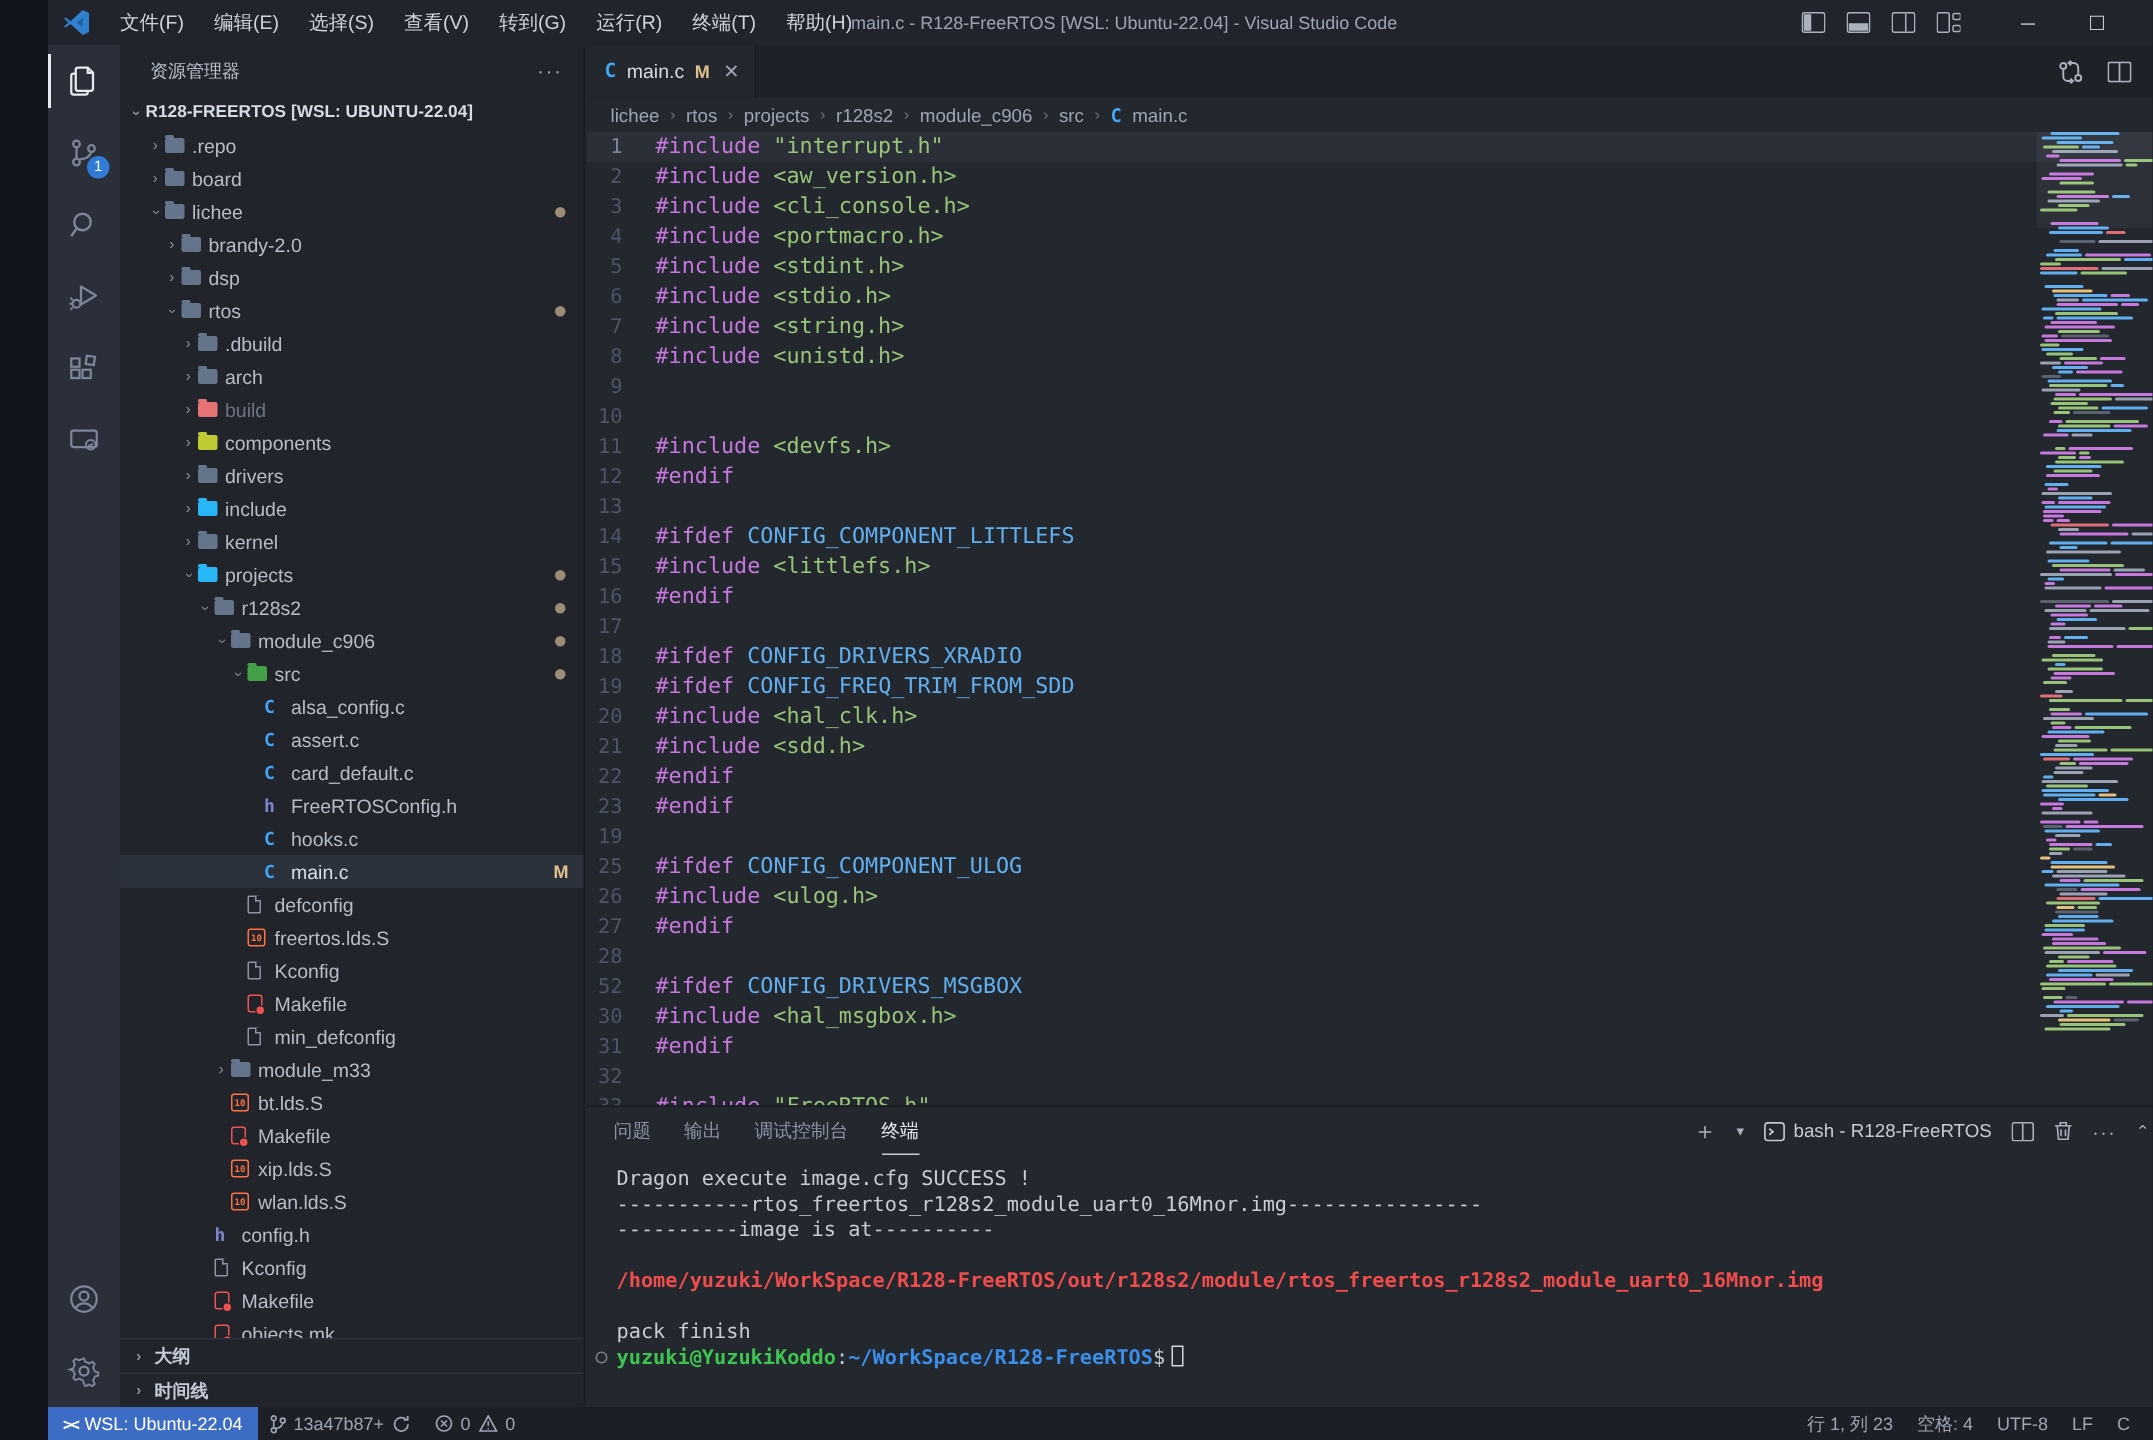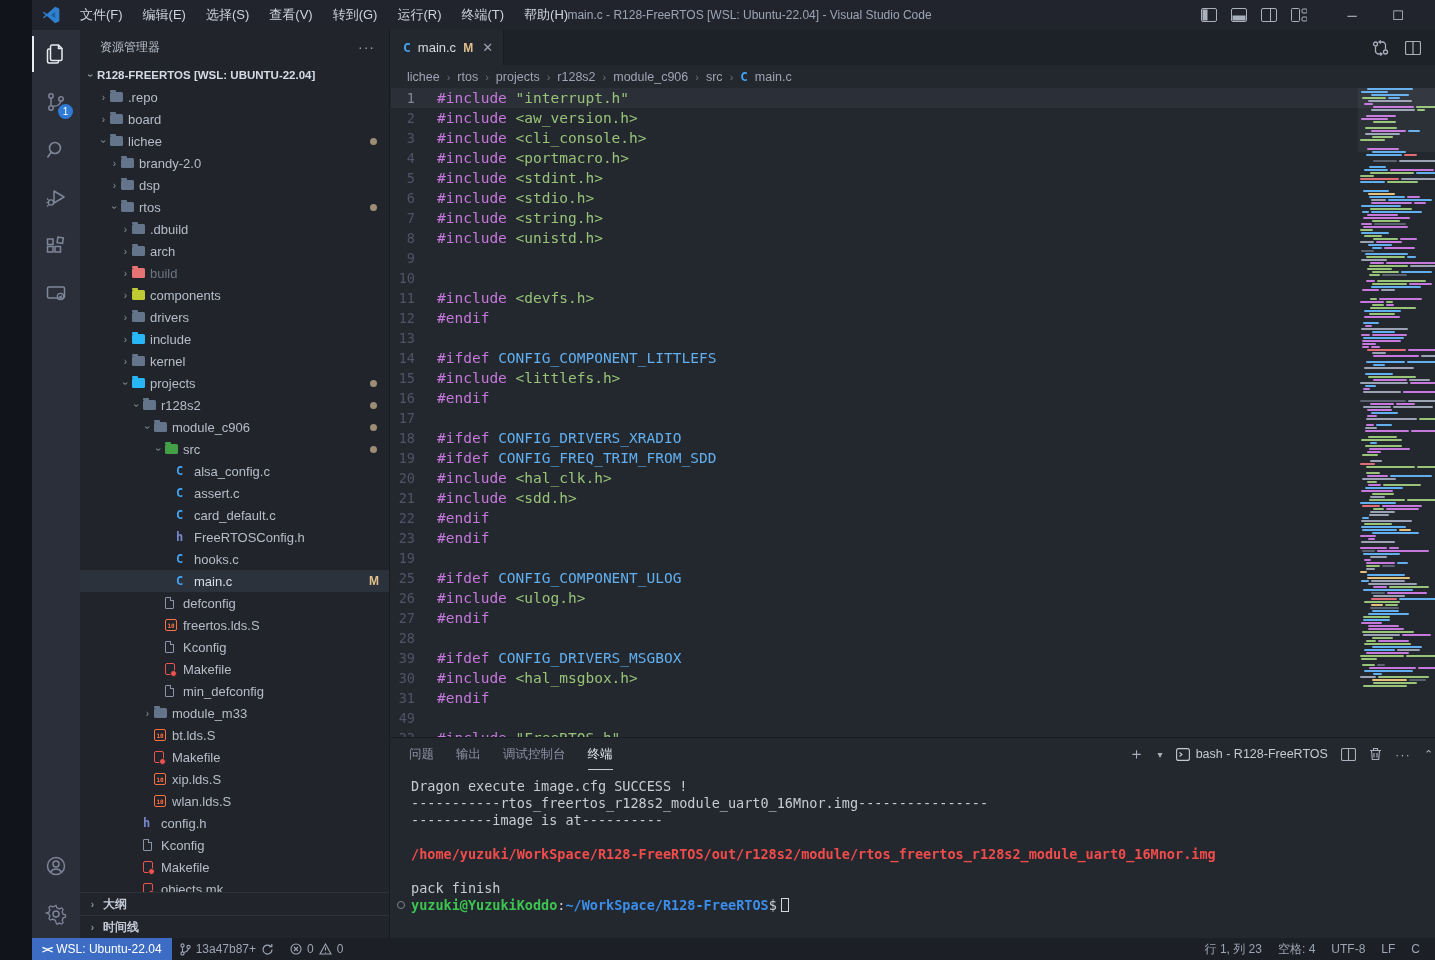--- a/index.html
+++ b/index.html
@@ -571,24 +571,24 @@
         <div class="cline"><span class="ln">19</span><span><span class="tk-kw">#ifdef</span><span class="tk-pl"> </span><span class="tk-const">CONFIG_FREQ_TRIM_FROM_SDD</span></span></div>
         <div class="cline"><span class="ln">20</span><span><span class="tk-kw">#include</span><span class="tk-pl"> </span><span class="tk-str">&lt;hal_clk.h&gt;</span></span></div>
         <div class="cline"><span class="ln">21</span><span><span class="tk-kw">#include</span><span class="tk-pl"> </span><span class="tk-str">&lt;sdd.h&gt;</span></span></div>
         <div class="cline"><span class="ln">22</span><span><span class="tk-kw">#endif</span></span></div>
         <div class="cline"><span class="ln">23</span><span><span class="tk-kw">#endif</span></span></div>
         <div class="cline"><span class="ln">19</span><span></span></div>
         <div class="cline"><span class="ln">25</span><span><span class="tk-kw">#ifdef</span><span class="tk-pl"> </span><span class="tk-const">CONFIG_COMPONENT_ULOG</span></span></div>
         <div class="cline"><span class="ln">26</span><span><span class="tk-kw">#include</span><span class="tk-pl"> </span><span class="tk-str">&lt;ulog.h&gt;</span></span></div>
         <div class="cline"><span class="ln">27</span><span><span class="tk-kw">#endif</span></span></div>
         <div class="cline"><span class="ln">28</span><span></span></div>
-        <div class="cline"><span class="ln">39</span><span><span class="tk-kw">#ifdef</span><span class="tk-pl"> </span><span class="tk-const">CONFIG_DRIVERS_MSGBOX</span></span></div>
+        <div class="cline"><span class="ln">52</span><span><span class="tk-kw">#ifdef</span><span class="tk-pl"> </span><span class="tk-const">CONFIG_DRIVERS_MSGBOX</span></span></div>
         <div class="cline"><span class="ln">30</span><span><span class="tk-kw">#include</span><span class="tk-pl"> </span><span class="tk-str">&lt;hal_msgbox.h&gt;</span></span></div>
         <div class="cline"><span class="ln">31</span><span><span class="tk-kw">#endif</span></span></div>
-        <div class="cline"><span class="ln">49</span><span></span></div>
+        <div class="cline"><span class="ln">32</span><span></span></div>
         <div class="cline"><span class="ln">33</span><span><span class="tk-kw">#include</span><span class="tk-pl"> </span><span class="tk-str">"FreeRTOS.h"</span></span></div>
         <div class="minimap" id="minimap">
           <div class="mm-view"></div>
           <div class="mm-row" style="padding-left: 9px;">
             <span class="mm-seg" style="background: rgb(97, 175, 239); width: 46px;"></span>
           </div>
           <div class="mm-row" style="padding-left: 3px;">
             <span class="mm-seg" style="background: rgb(97, 175, 239); width: 27px;"></span>
           </div>
           <div class="mm-row" style="padding-left: 13px;">

